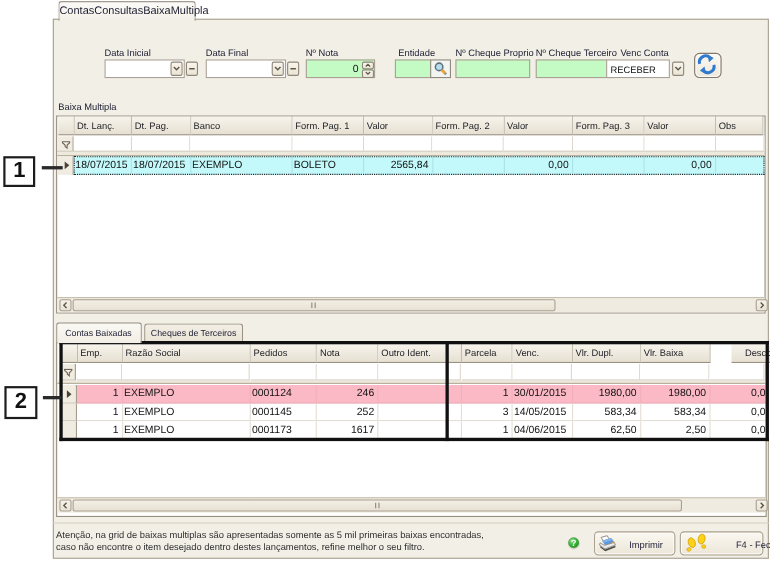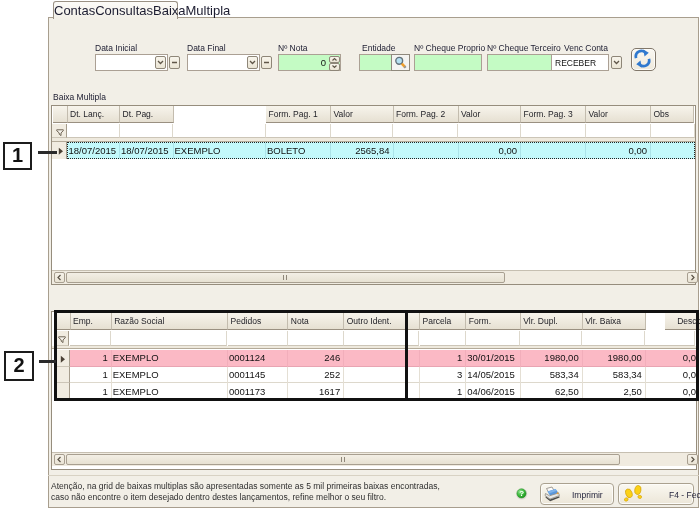--- a/index.html
+++ b/index.html
@@ -1,19 +1,19 @@
 <!DOCTYPE html>
 <html><head><meta charset="utf-8"><style>
 * { margin:0; padding:0; box-sizing:border-box; }
 html,body { width:700px; height:510px; background:#fff; font-family:"Liberation Sans",sans-serif; overflow:hidden; }
 .abs { position:absolute; }
 #stage { position:relative; width:700px; height:510px; background:#fff; transform:translateZ(0); will-change:transform; }
 
 #win { left:48px; top:17px; width:650.5px; height:490.5px; background:#f2efe7; border:1px solid #a89e8e; }
-#tab0 { left:53px; top:1px; width:125px; height:18px; background:linear-gradient(#fcfbf8,#f2efe7); border:1px solid #9a9184; border-bottom:none; border-radius:3px 3px 0 0; z-index:5; font-size:13px; color:#1c1c30; text-align:right; line-height:17px; }
+#tab0 { left:53px; top:1px; width:125px; height:18px; background:linear-gradient(#fcfbf8,#f2efe7); border:1px solid #9a9184; border-bottom:none; border-radius:3px 3px 0 0; z-index:5; font-size:10px; color:#1c1c30; text-align:right; line-height:17px; }
 
 .gb { background:#f4f1ea; border:1px solid #d5cfc2; border-radius:3px; }
 .gbcap { position:absolute; left:0; top:0; right:0; height:12px; background:linear-gradient(#fbfaf6,#f5f2ea); border-bottom:1px solid #e2dccd; border-radius:3px 3px 0 0; font-size:8.5px; color:#1c1c30; padding-left:2px; line-height:12px; }
 .lbl { font-size:8.5px; color:#1c1c30; white-space:nowrap; }
 .inp { background:#fff; border:1px solid #aba094; }
 .green { background:#c4fbc4; }
 .sbtn { position:absolute; background:linear-gradient(#f8f5ec,#eae4d4); border:1px solid #8e8678; border-radius:2px; overflow:hidden; }
 .sbtn svg { display:block; }
 
 .grid { background:#fff; border:1px solid #968d7d; }
@@ -111,20 +111,21 @@
       </g>
     </svg>
   </div>
 
   <div class="abs lbl" style="left:53px; top:91.5px;">Baixa Multipla</div>
 
   <div class="abs grid" id="grid1" style="left:51px; top:105px; width:645px; height:180px;"></div>
   <div class="gh" style="left:52.5px; top:105.5px; width:15px; height:17px; border-bottom:1px solid #9a9081;"></div>
     <div class="gh" style="left:67.5px; top:105.5px; width:52.5px; height:17px; border-bottom:1px solid #9a9081;">Dt. Lanç.</div>
     <div class="gh" style="left:120px; top:105.5px; width:53.5px; height:17px; border-bottom:1px solid #9a9081;">Dt. Pag.</div>
+    <div class="gh" style="left:173.5px; top:105.5px; width:92.5px; height:17px; border-bottom:1px solid #9a9081;">Banco</div>
     <div class="gh" style="left:266px; top:105.5px; width:65px; height:17px; border-bottom:1px solid #9a9081;">Form. Pag. 1</div>
     <div class="gh" style="left:331px; top:105.5px; width:62.5px; height:17px; border-bottom:1px solid #9a9081;">Valor</div>
     <div class="gh" style="left:393.5px; top:105.5px; width:65px; height:17px; border-bottom:1px solid #9a9081;">Form. Pag. 2</div>
     <div class="gh" style="left:458.5px; top:105.5px; width:62.5px; height:17px; border-bottom:1px solid #9a9081;">Valor</div>
     <div class="gh" style="left:521px; top:105.5px; width:65px; height:17px; border-bottom:1px solid #9a9081;">Form. Pag. 3</div>
     <div class="gh" style="left:586px; top:105.5px; width:65px; height:17px; border-bottom:1px solid #9a9081;">Valor</div>
     <div class="gh" style="left:651px; top:105.5px; width:43px; height:17px; border-bottom:1px solid #9a9081;">Obs</div>
   <div class="fc" style="left:52px; top:123.5px; width:14.5px; height:14.5px; background:#f1ece1; border-right:1px solid #a59c8c; border-bottom:1px solid #ccc5b7;"><svg width="10" height="9" style="margin:3px 0 0 3.5px;">
         <path d="M0.7 0.8 L7.3 0.8 L7.3 1.7 L5 3.9 L5 6.6 L3.2 5.2 L3.2 3.9 L0.7 1.7 Z" fill="#f6f3ec" stroke="#6f6455" stroke-width="1"></path>
       </svg></div>
@@ -171,30 +172,32 @@
     </div>
   <div class="sbtn2" style="left:687px; top:272px; width:11px; height:11px;">
       <svg width="9" height="9">
         <path d="M3.5 2 L6 4.5 L3.5 7" stroke="#5a5246" stroke-width="1.2" fill="none"></path>
       </svg>
     </div>
   <div class="thumb" style="left:66px; top:272px; width:439px; height:11px;"></div>
   <div class="abs" style="left:283px; top:275px; width:1px; height:5px; background:#8f8779;"></div>
   <div class="abs" style="left:286px; top:275px; width:1px; height:5px; background:#8f8779;"></div>
 
+  <div class="abs" style="left:131px; top:294px; width:90px; height:17px; background:linear-gradient(#f3efe6,#e9e3d4); border:1px solid #9a9184; border-bottom:none; border-radius:3px 3px 0 0; font-size:8px; color:#1c1c30; text-align:center; line-height:16px;">Cheques de Terceiros</div>
+  <div class="abs" style="left:50.5px; top:292.5px; width:78px; height:19px; background:linear-gradient(#fbf9f4,#f2eee5); border:1px solid #9a9184; border-bottom:none; border-radius:3px 3px 0 0; font-size:8px; color:#1c1c30; text-align:center; line-height:17px; z-index:4;">Contas Baixadas</div>
 
   <div class="abs grid" id="grid2" style="left:51px; top:311px; width:646px; height:159px;"></div>
   <div class="gh" style="left:55px; top:312.5px; width:15.5px; height:17px; border-bottom:1px solid #9a9081;"></div>
     <div class="gh" style="left:70.5px; top:312.5px; width:41.2px; height:17px; border-bottom:1px solid #9a9081;">Emp.</div>
     <div class="gh" style="left:111.7px; top:312.5px; width:116.3px; height:17px; border-bottom:1px solid #9a9081;">Razão Social</div>
     <div class="gh" style="left:228px; top:312.5px; width:60.30000000000001px; height:17px; border-bottom:1px solid #9a9081;">Pedidos</div>
     <div class="gh" style="left:288.3px; top:312.5px; width:55.89999999999998px; height:17px; border-bottom:1px solid #9a9081;">Nota</div>
     <div class="gh" style="left:344.2px; top:312.5px; width:75.80000000000001px; height:17px; border-bottom:1px solid #9a9081;">Outro Ident.</div>
     <div class="gh" style="left:420px; top:312.5px; width:46.30000000000001px; height:17px; border-bottom:1px solid #9a9081;">Parcela</div>
-    <div class="gh" style="left:466.3px; top:312.5px; width:54.400000000000034px; height:17px; border-bottom:1px solid #9a9081;">Form.</div>
+    <div class="gh" style="left:466.3px; top:312.5px; width:54.400000000000034px; height:17px; border-bottom:1px solid #9a9081;">Venc.</div>
     <div class="gh" style="left:520.7px; top:312.5px; width:62px; height:17px; border-bottom:1px solid #9a9081;">Vlr. Dupl.</div>
     <div class="gh" style="left:582.7px; top:312.5px; width:63.19999999999993px; height:17px; border-bottom:1px solid #9a9081;">Vlr. Baixa</div>
     <div class="gh" style="left:665px; top:312.5px; width:49.10000000000002px; height:17px; border-bottom:1px solid #9a9081;text-align:right;">Desconto</div>
   <div class="fc" style="left:54px; top:330.5px; width:15px; height:15px; background:#f1ece1; border-right:1px solid #a59c8c; border-bottom:1px solid #ccc5b7;"><svg width="10" height="9" style="margin:3px 0 0 3.5px;">
         <path d="M0.7 0.8 L7.3 0.8 L7.3 1.7 L5 3.9 L5 6.6 L3.2 5.2 L3.2 3.9 L0.7 1.7 Z" fill="#f6f3ec" stroke="#6f6455" stroke-width="1"></path>
       </svg></div>
     <div class="fc" style="left:70px; top:330.5px; width:41.2px; height:15px; border-bottom:1px solid #ccc5b7;"></div>
     <div class="fc" style="left:111.2px; top:330.5px; width:116.3px; height:15px; border-bottom:1px solid #ccc5b7;"></div>
     <div class="fc" style="left:227.5px; top:330.5px; width:60.30000000000001px; height:15px; border-bottom:1px solid #ccc5b7;"></div>
     <div class="fc" style="left:287.8px; top:330.5px; width:55.89999999999998px; height:15px; border-bottom:1px solid #ccc5b7;"></div>

